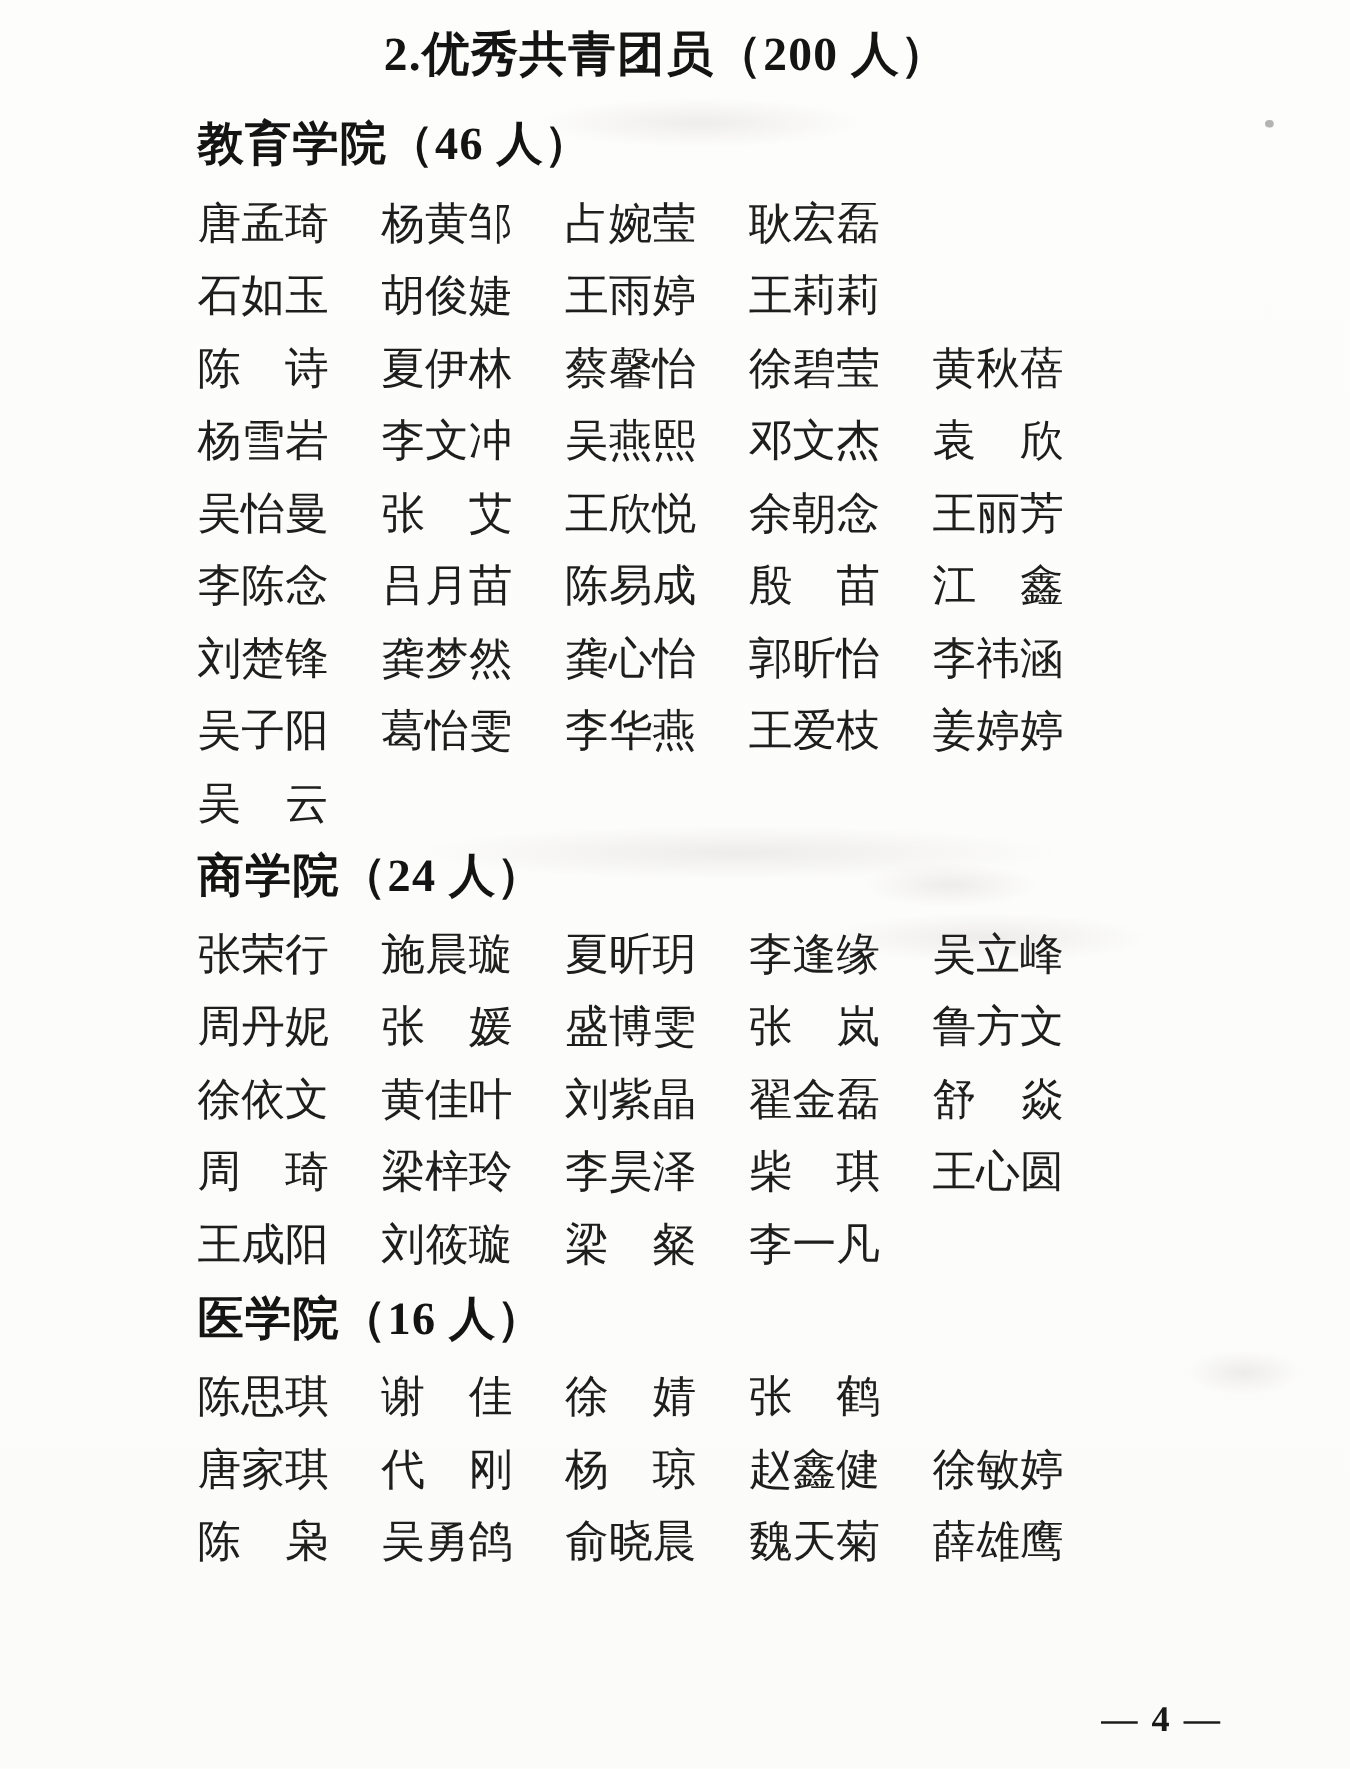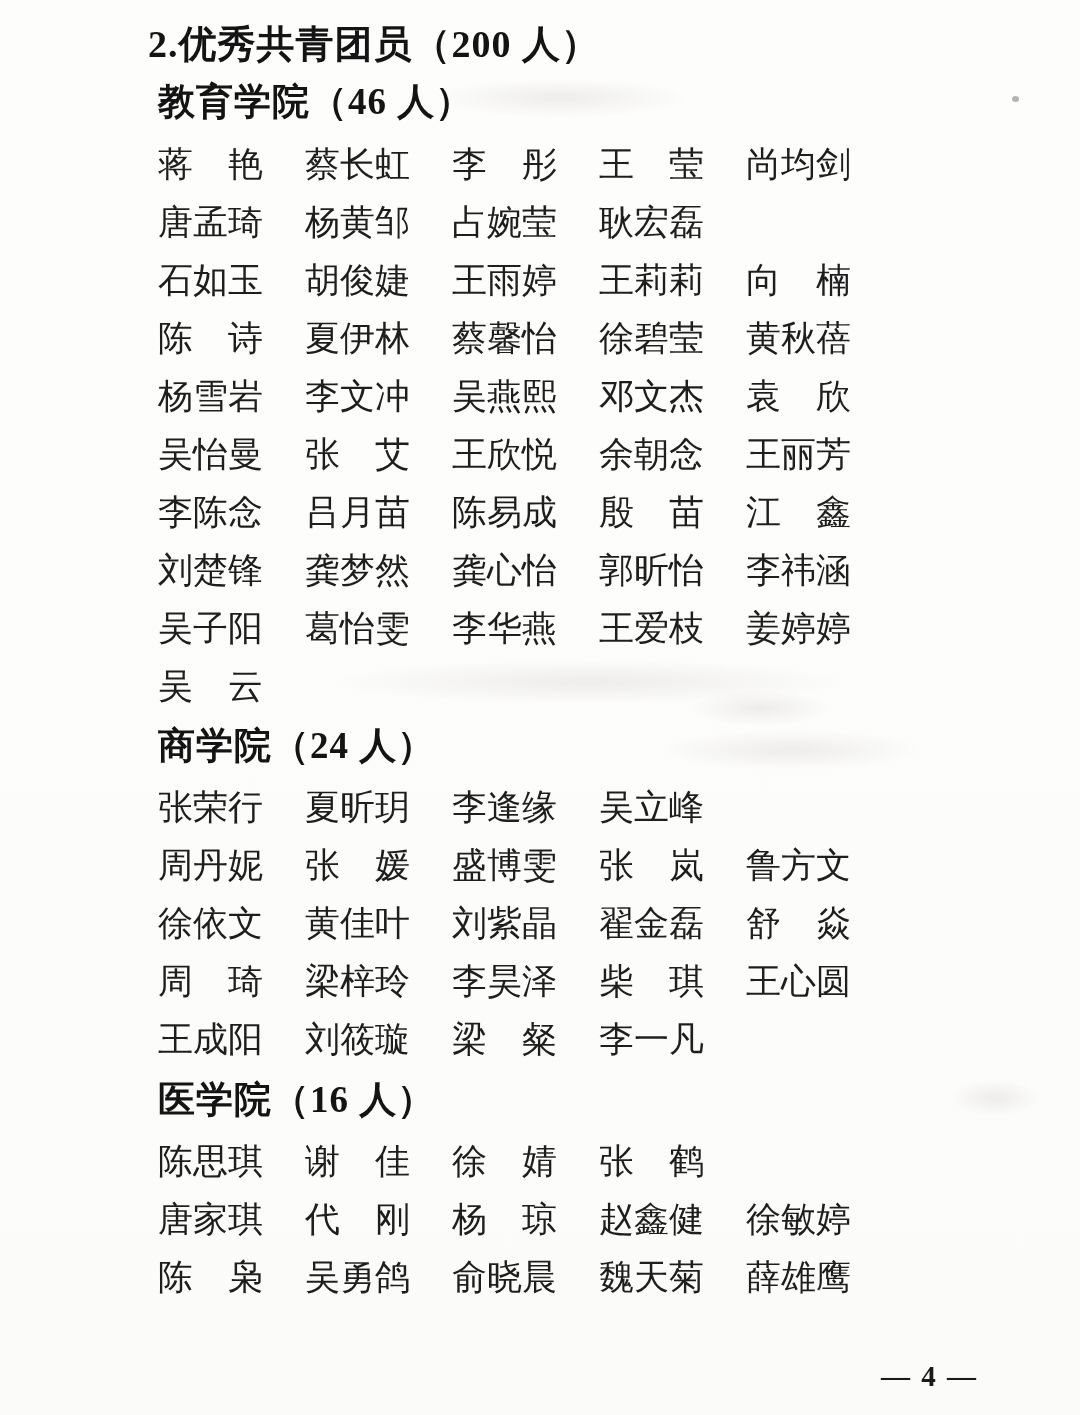--- a/index.html
+++ b/index.html
@@ -20,23 +20,24 @@
   .content {
     position: absolute;
     top: 20px;
     left: 158px;
     width: 760px;
   }
   .doc-title {
     font-size: 38px;
     font-weight: bold;
     letter-spacing: 1px;
-    margin: 0 0 6px -10px;
+    margin: 0 0 20px -10px;
     line-height: 1.3;
     color: #141414;
+    text-align: center;
   }
   .section-heading {
     font-size: 37px;
     font-weight: bold;
     letter-spacing: 1px;
     margin: 4px 0 6px 0;
     line-height: 1.45;
     color: #141414;
   }
   .name-row {
@@ -90,38 +91,30 @@
   <div class="smudge s3"></div>
   <div class="smudge s4"></div>
   <div class="smudge s5"></div>
   <div class="dot"></div>
 
   <div class="content">
     <h1 class="doc-title">2.优秀共青团员（200 人）</h1>
     <div id="sections">
         <div class="section-heading">教育学院（46 人）</div>
         <div class="name-row">
-          <span class="name-cell">蒋　艳</span>
-          <span class="name-cell">蔡长虹</span>
-          <span class="name-cell">李　彤</span>
-          <span class="name-cell">王　莹</span>
-          <span class="name-cell">尚均剑</span>
-        </div>
-        <div class="name-row">
           <span class="name-cell">唐孟琦</span>
           <span class="name-cell">杨黄邹</span>
           <span class="name-cell">占婉莹</span>
           <span class="name-cell">耿宏磊</span>
         </div>
         <div class="name-row">
           <span class="name-cell">石如玉</span>
           <span class="name-cell">胡俊婕</span>
           <span class="name-cell">王雨婷</span>
           <span class="name-cell">王莉莉</span>
-          <span class="name-cell">向　楠</span>
         </div>
         <div class="name-row">
           <span class="name-cell">陈　诗</span>
           <span class="name-cell">夏伊林</span>
           <span class="name-cell">蔡馨怡</span>
           <span class="name-cell">徐碧莹</span>
           <span class="name-cell">黄秋蓓</span>
         </div>
         <div class="name-row">
           <span class="name-cell">杨雪岩</span>
@@ -157,20 +150,21 @@
           <span class="name-cell">李华燕</span>
           <span class="name-cell">王爱枝</span>
           <span class="name-cell">姜婷婷</span>
         </div>
         <div class="name-row">
           <span class="name-cell">吴　云</span>
         </div>
         <div class="section-heading">商学院（24 人）</div>
         <div class="name-row">
           <span class="name-cell">张荣行</span>
+          <span class="name-cell">施晨璇</span>
           <span class="name-cell">夏昕玥</span>
           <span class="name-cell">李逢缘</span>
           <span class="name-cell">吴立峰</span>
         </div>
         <div class="name-row">
           <span class="name-cell">周丹妮</span>
           <span class="name-cell">张　媛</span>
           <span class="name-cell">盛博雯</span>
           <span class="name-cell">张　岚</span>
           <span class="name-cell">鲁方文</span>

